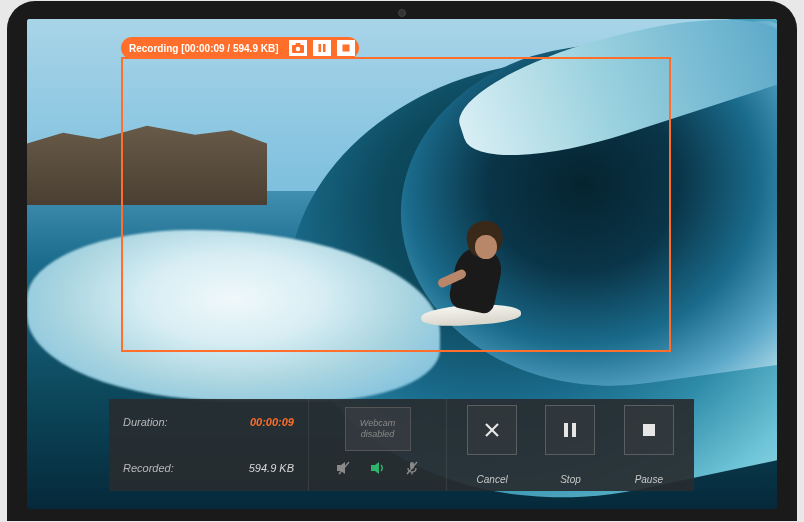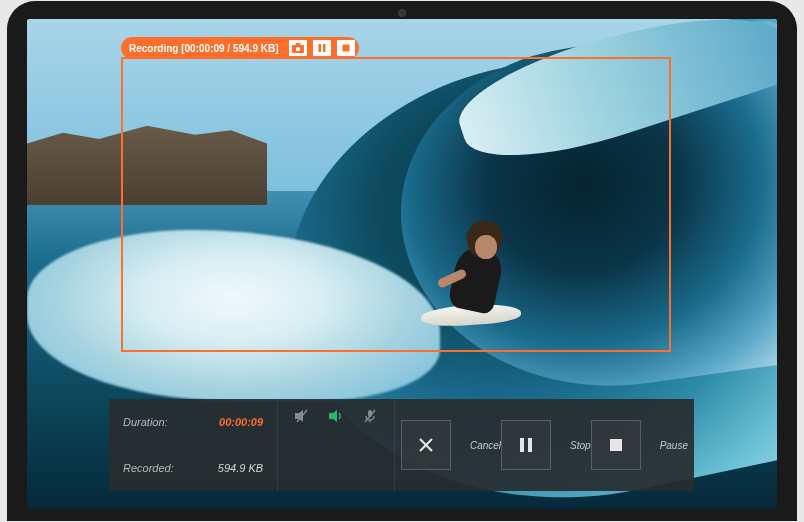--- a/index.html
+++ b/index.html
@@ -261,21 +261,21 @@
 
 .actions {
   flex: 1;
   display: flex;
   justify-content: space-around;
   align-items: center;
   padding: 8px 6px;
 }
 .action-btn {
   display: flex;
-  flex-direction: row;
+  flex-direction: column;
   align-items: center;
   gap: 19px;
   cursor: pointer;
 }
 .action-box {
   width: 50px;
   height: 50px;
   border: 1px solid #5a5e62;
   background: rgba(55,59,63,0.5);
   display: flex;
@@ -340,20 +340,21 @@
           <span class="stat-label">Duration:</span>
           <span class="stat-value accent">00:00:09</span>
         </div>
         <div class="stat-row">
           <span class="stat-label">Recorded:</span>
           <span class="stat-value">594.9 KB</span>
         </div>
       </div>
 
       <div class="webcam-section">
+        <div class="webcam-box">Webcam disabled</div>
         <div class="audio-icons">
           <div class="ico">
             <svg width="16" height="16" viewBox="0 0 16 16">
                 <rect x="1" y="5" width="4" height="6" fill="#8a8a8a"></rect>
                 <polygon points="5,5 9,2 9,14 5,11" fill="#8a8a8a"></polygon>
                 <line x1="3" y1="14" x2="13" y2="2" stroke="#8a8a8a" stroke-width="1.4"></line>
               </svg>
           </div>
           <div class="ico">
             <svg width="16" height="16" viewBox="0 0 16 16">

